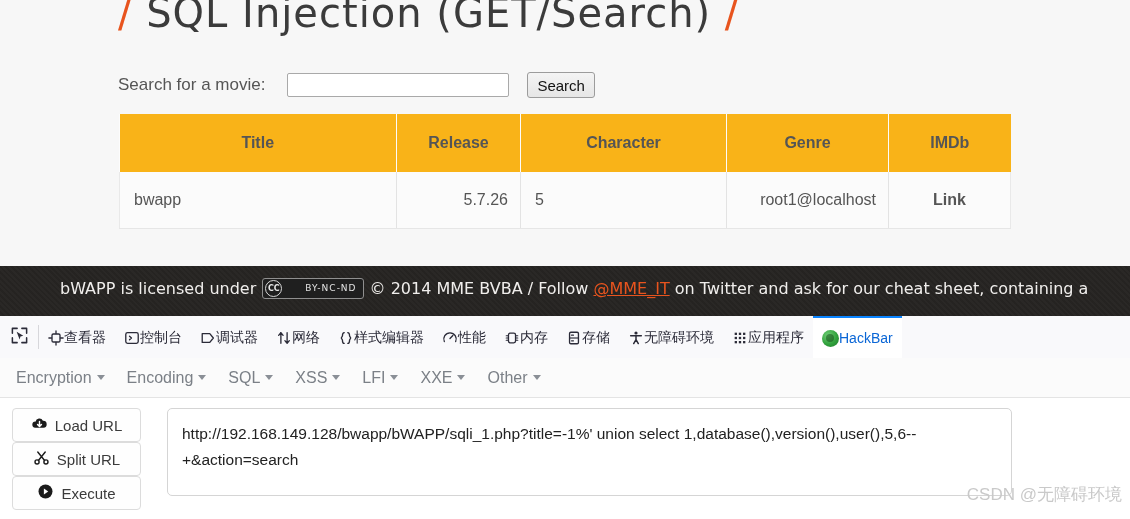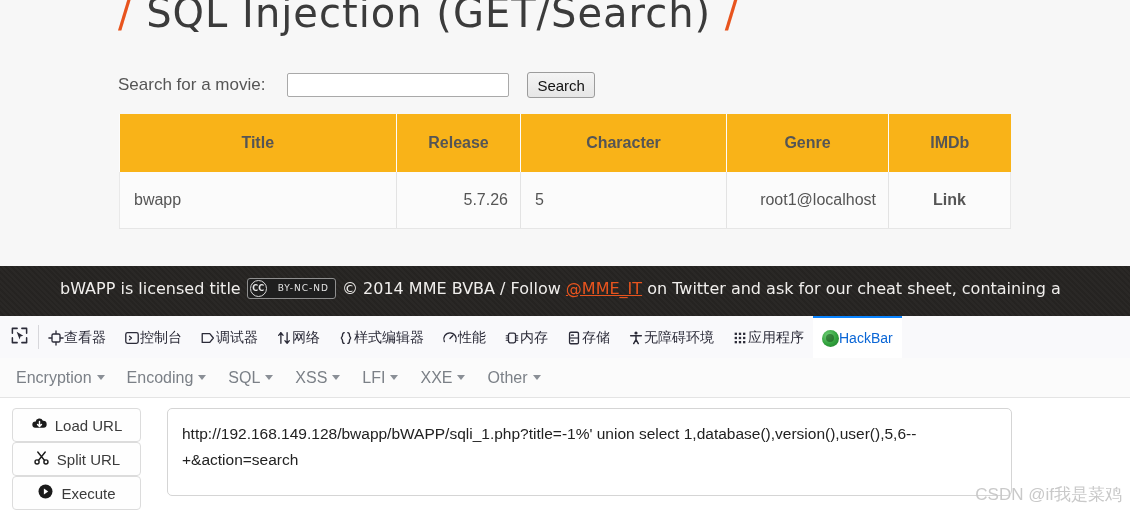--- a/index.html
+++ b/index.html
@@ -142,21 +142,21 @@
     text-align: center;
     line-height: 15px;
     vertical-align: middle;
   }
   .cc-badge .cc-terms {
     display: inline-block;
     color: #e4e4e4;
     font-size: 9px;
     letter-spacing: 1px;
     vertical-align: middle;
-    margin-left: 11px;
+    margin-left: 23px;
   }
   .footer-text .mme-link {
     color: #e8541e;
     text-decoration: underline;
   }
 
   
   .devtools-toolbar {
     position: absolute; left: 0; top: 316px; width: 1130px; height: 42px;
     background: #f9f9fb;
@@ -326,21 +326,21 @@
           <td class="cell-left">5</td>
           <td class="cell-right">root1@localhost</td>
           <td class="cell-link">Link</td>
         </tr>
       </tbody>
     </table>
   </div>
 
   <div class="footer-bar">
     <div class="footer-text">
-      <span>bWAPP is licensed title</span><span class="cc-badge"><span class="cc-circle">CC</span><span class="cc-terms">BY-NC-ND</span></span><span>© 2014 MME BVBA / Follow</span>
+      <span>bWAPP is licensed under</span><span class="cc-badge"><span class="cc-circle">CC</span><span class="cc-terms">BY-NC-ND</span></span><span>© 2014 MME BVBA / Follow</span>
       <span class="mme-link">@MME_IT</span>
       <span>on Twitter and ask for our cheat sheet, containing a</span>
     </div>
   </div>
 
   <div class="devtools-toolbar">
 
     <div class="dt-picker">
       <span>
         <svg width="19" height="19" viewBox="0 0 20 20">
@@ -544,16 +544,16 @@
 
       <div class="hb-url-wrap">
         <textarea class="hb-url" spellcheck="false" style="">http://192.168.149.128/bwapp/bWAPP/sqli_1.php?title=-1%' union select 1,database(),version(),user(),5,6--+&amp;action=search</textarea>
       </div>
 
     </div>
   </div>
 
   <div class="watermark">
     <span class="wm-logo">CSDN</span>
-    <span>@if我是菜鸡</span>
+    <span>@无障碍环境</span>
   </div>
 
 </div>
 
 </body></html>

